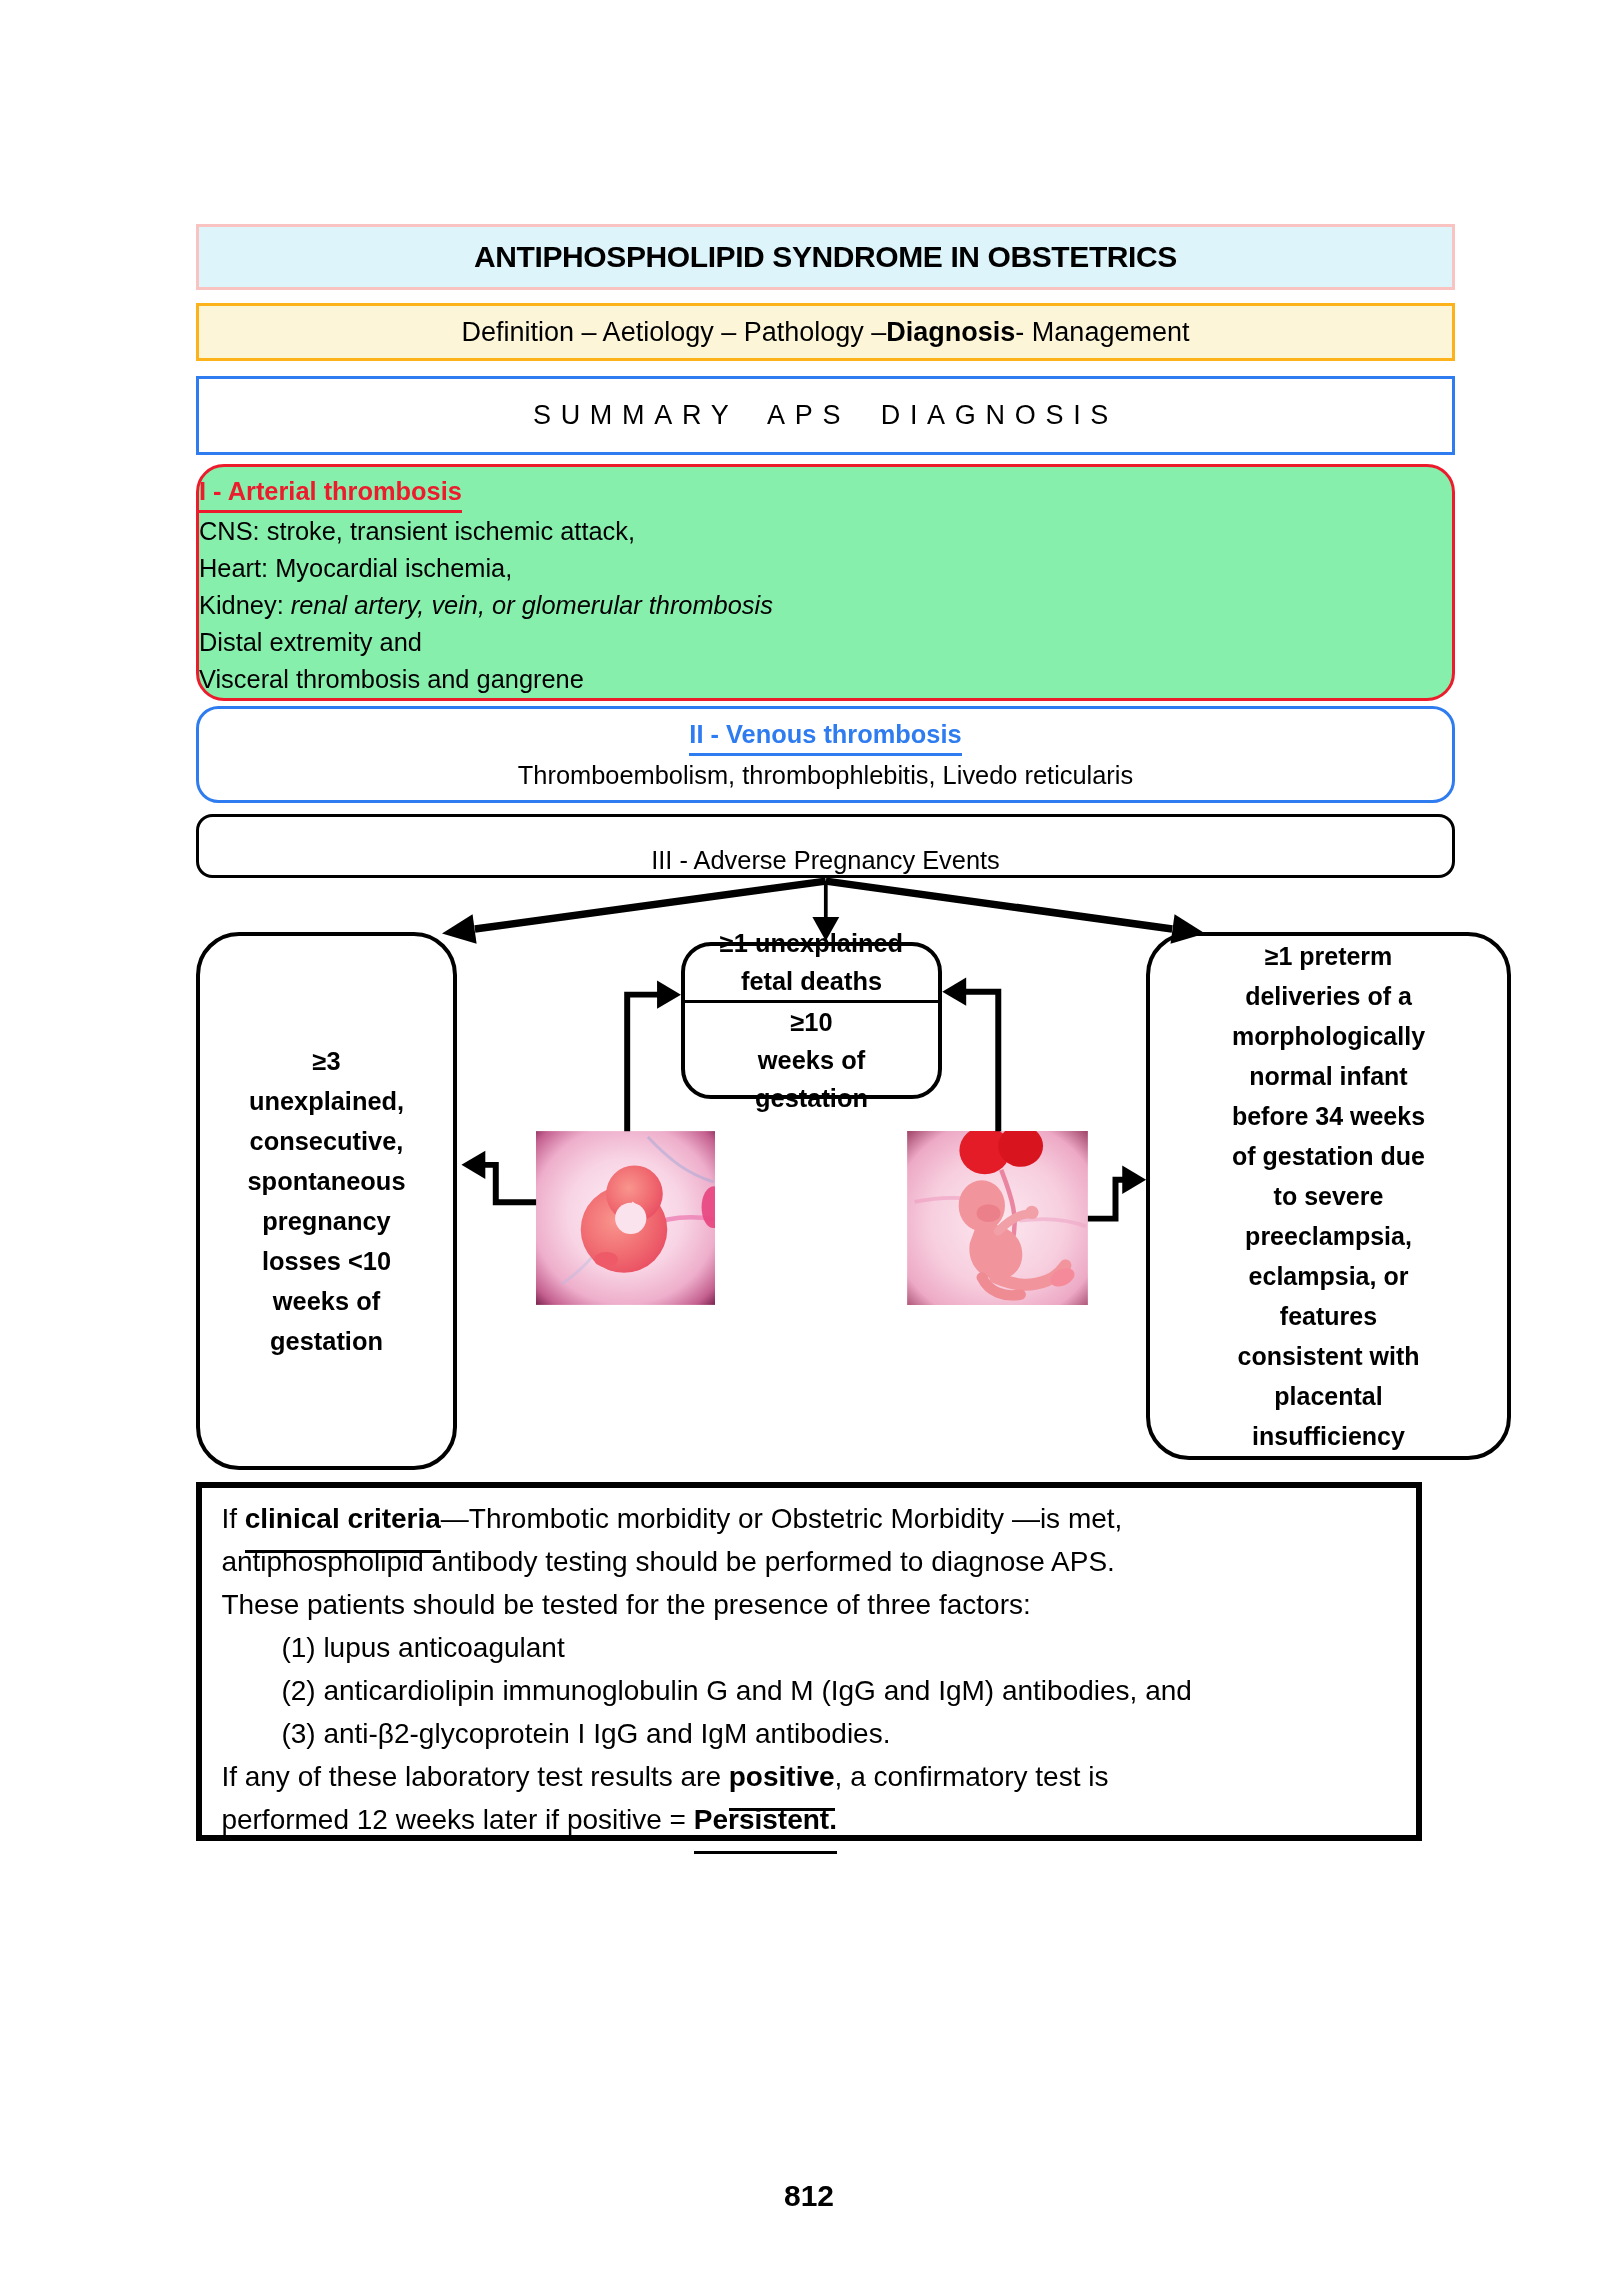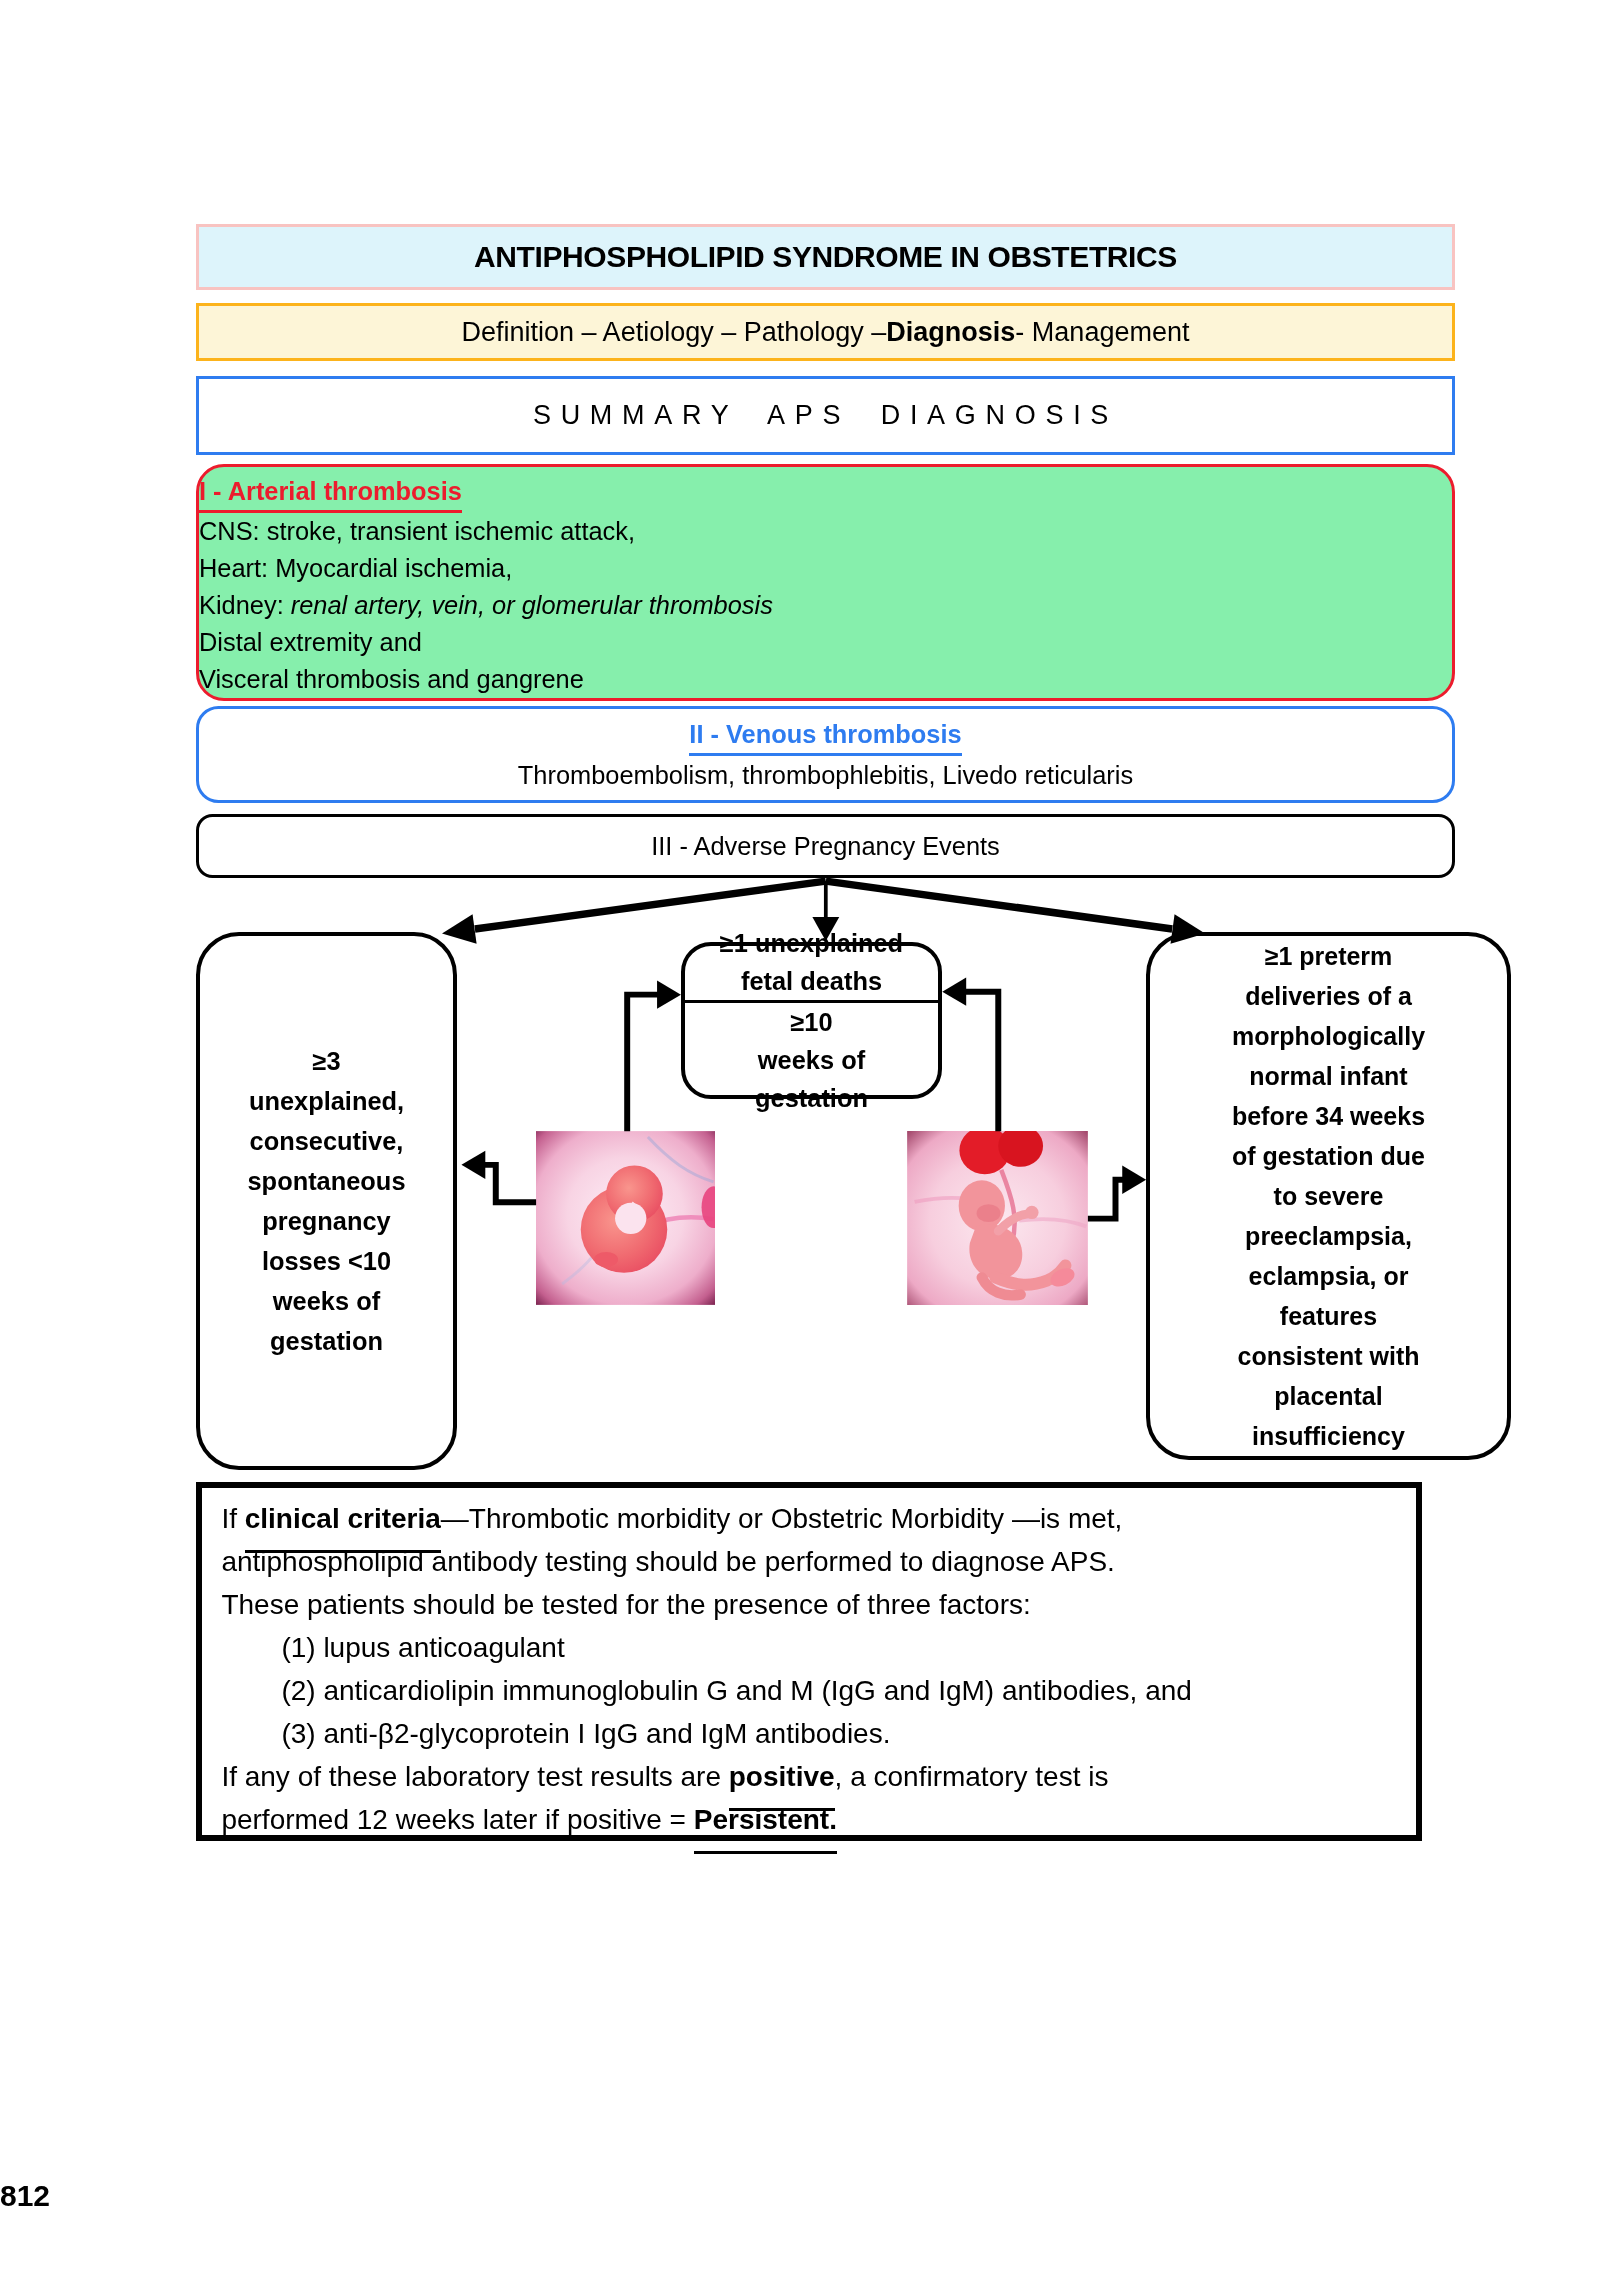--- a/index.html
+++ b/index.html
@@ -23,21 +23,21 @@
   .arterial-box{left:196px;top:464px;width:1259px;height:237px;border:3.7px solid #ec1c2d;
                 border-radius:28px;background:#86efac;text-align:left;font-size:25.4px;
                 line-height:37px;padding-top:6px;}
   .arterial-box .hd{color:#ec1c2d;font-weight:700;}
   .hd-u{display:inline-block;border-bottom:3px solid currentColor;padding-bottom:1.5px;line-height:33px;}
   .venous-box{left:196px;top:706px;width:1259px;height:97px;border:3.7px solid #2e7cf0;
               border-radius:22.4px;background:#fff;text-align:center;font-size:25.4px;
               line-height:39px;padding-top:6px;}
   .venous-box .hd{color:#2e7cf0;font-weight:700;}
   .adverse-box{left:196px;top:814px;width:1259px;height:64px;border:3.7px solid #000;
-               border-radius:16.4px;background:#fff;display:flex;align-items:center;
+               border-radius:16.4px;background:#fff;display:flex;align-items:flex-end;
                justify-content:center;font-size:25.4px;}
 
   
   .outcome{border:4.5px solid #000;background:#fff;display:flex;flex-direction:column;
            justify-content:center;text-align:center;font-weight:700;}
   .outcome span{display:block;}
   .left-box{left:196px;top:932px;width:261px;height:538px;border-radius:43px;
             font-size:25.4px;line-height:40px;}
   .mid-box{left:681px;top:942px;width:261px;height:157px;border-radius:30px;
            font-size:25.4px;line-height:38px;}
@@ -50,21 +50,21 @@
   .fig1{left:536px;top:1131px;width:179px;height:174px;}
   .fig2{left:907px;top:1131px;width:181px;height:174px;}
   .figure svg{display:block;}
 
   
   .criteria-box{left:196px;top:1482px;width:1226px;height:359px;border:6px solid #000;
                 background:#fff;font-size:28px;line-height:43px;padding:9px 19.4px;}
   .criteria-box .indent{padding-left:60px;}
   .bu{font-weight:700;border-bottom:3px solid #000;padding-bottom:16px;}
 
-  .page-number{left:0;top:2179px;width:100%;font-size:30px;font-weight:700;}
+  .page-number{left:0;top:2179px;width:100%;text-align:center;font-size:30px;font-weight:700;}
 
   .overlay{position:absolute;left:0;top:0;width:1618px;height:2273px;pointer-events:none;}
 </style>
 </head>
 <body>
 
 <div class="page">
 
   <div class="abs title-bar">
     <span>ANTIPHOSPHOLIPID SYNDROME IN OBSTETRICS</span>

